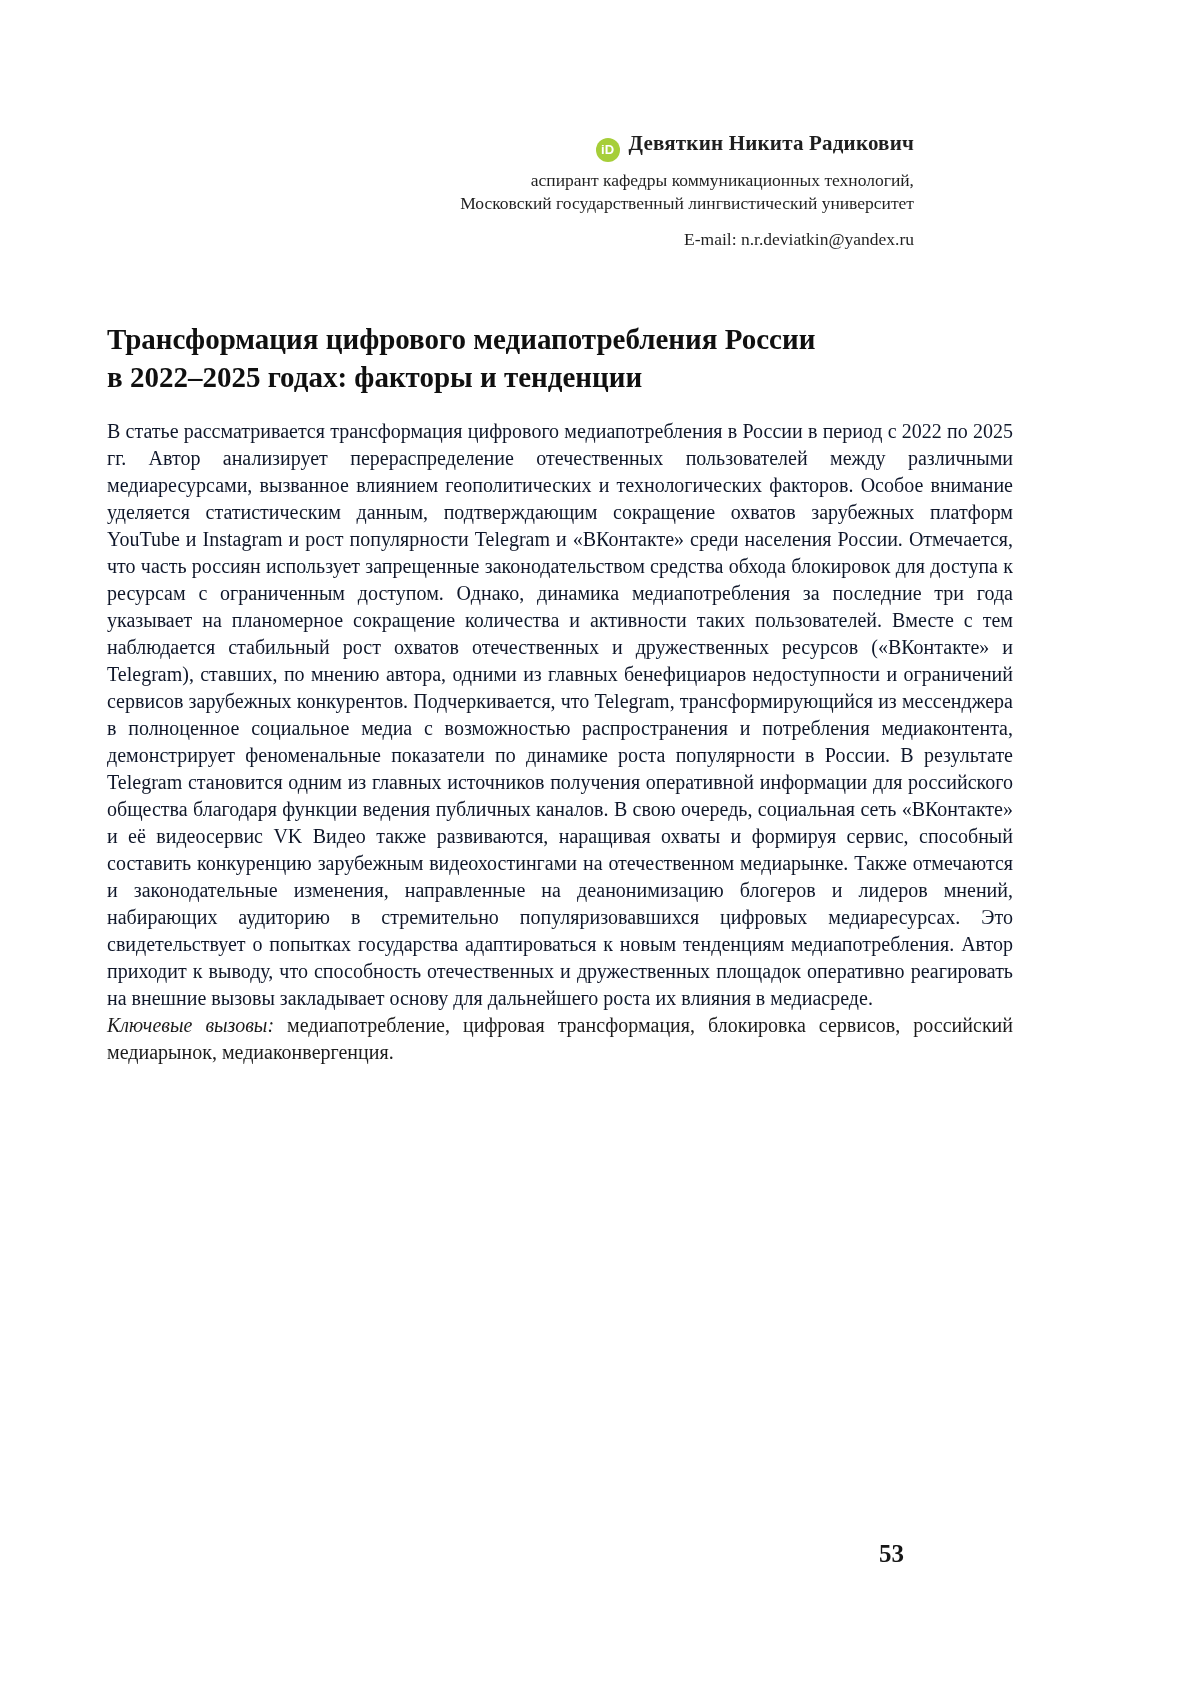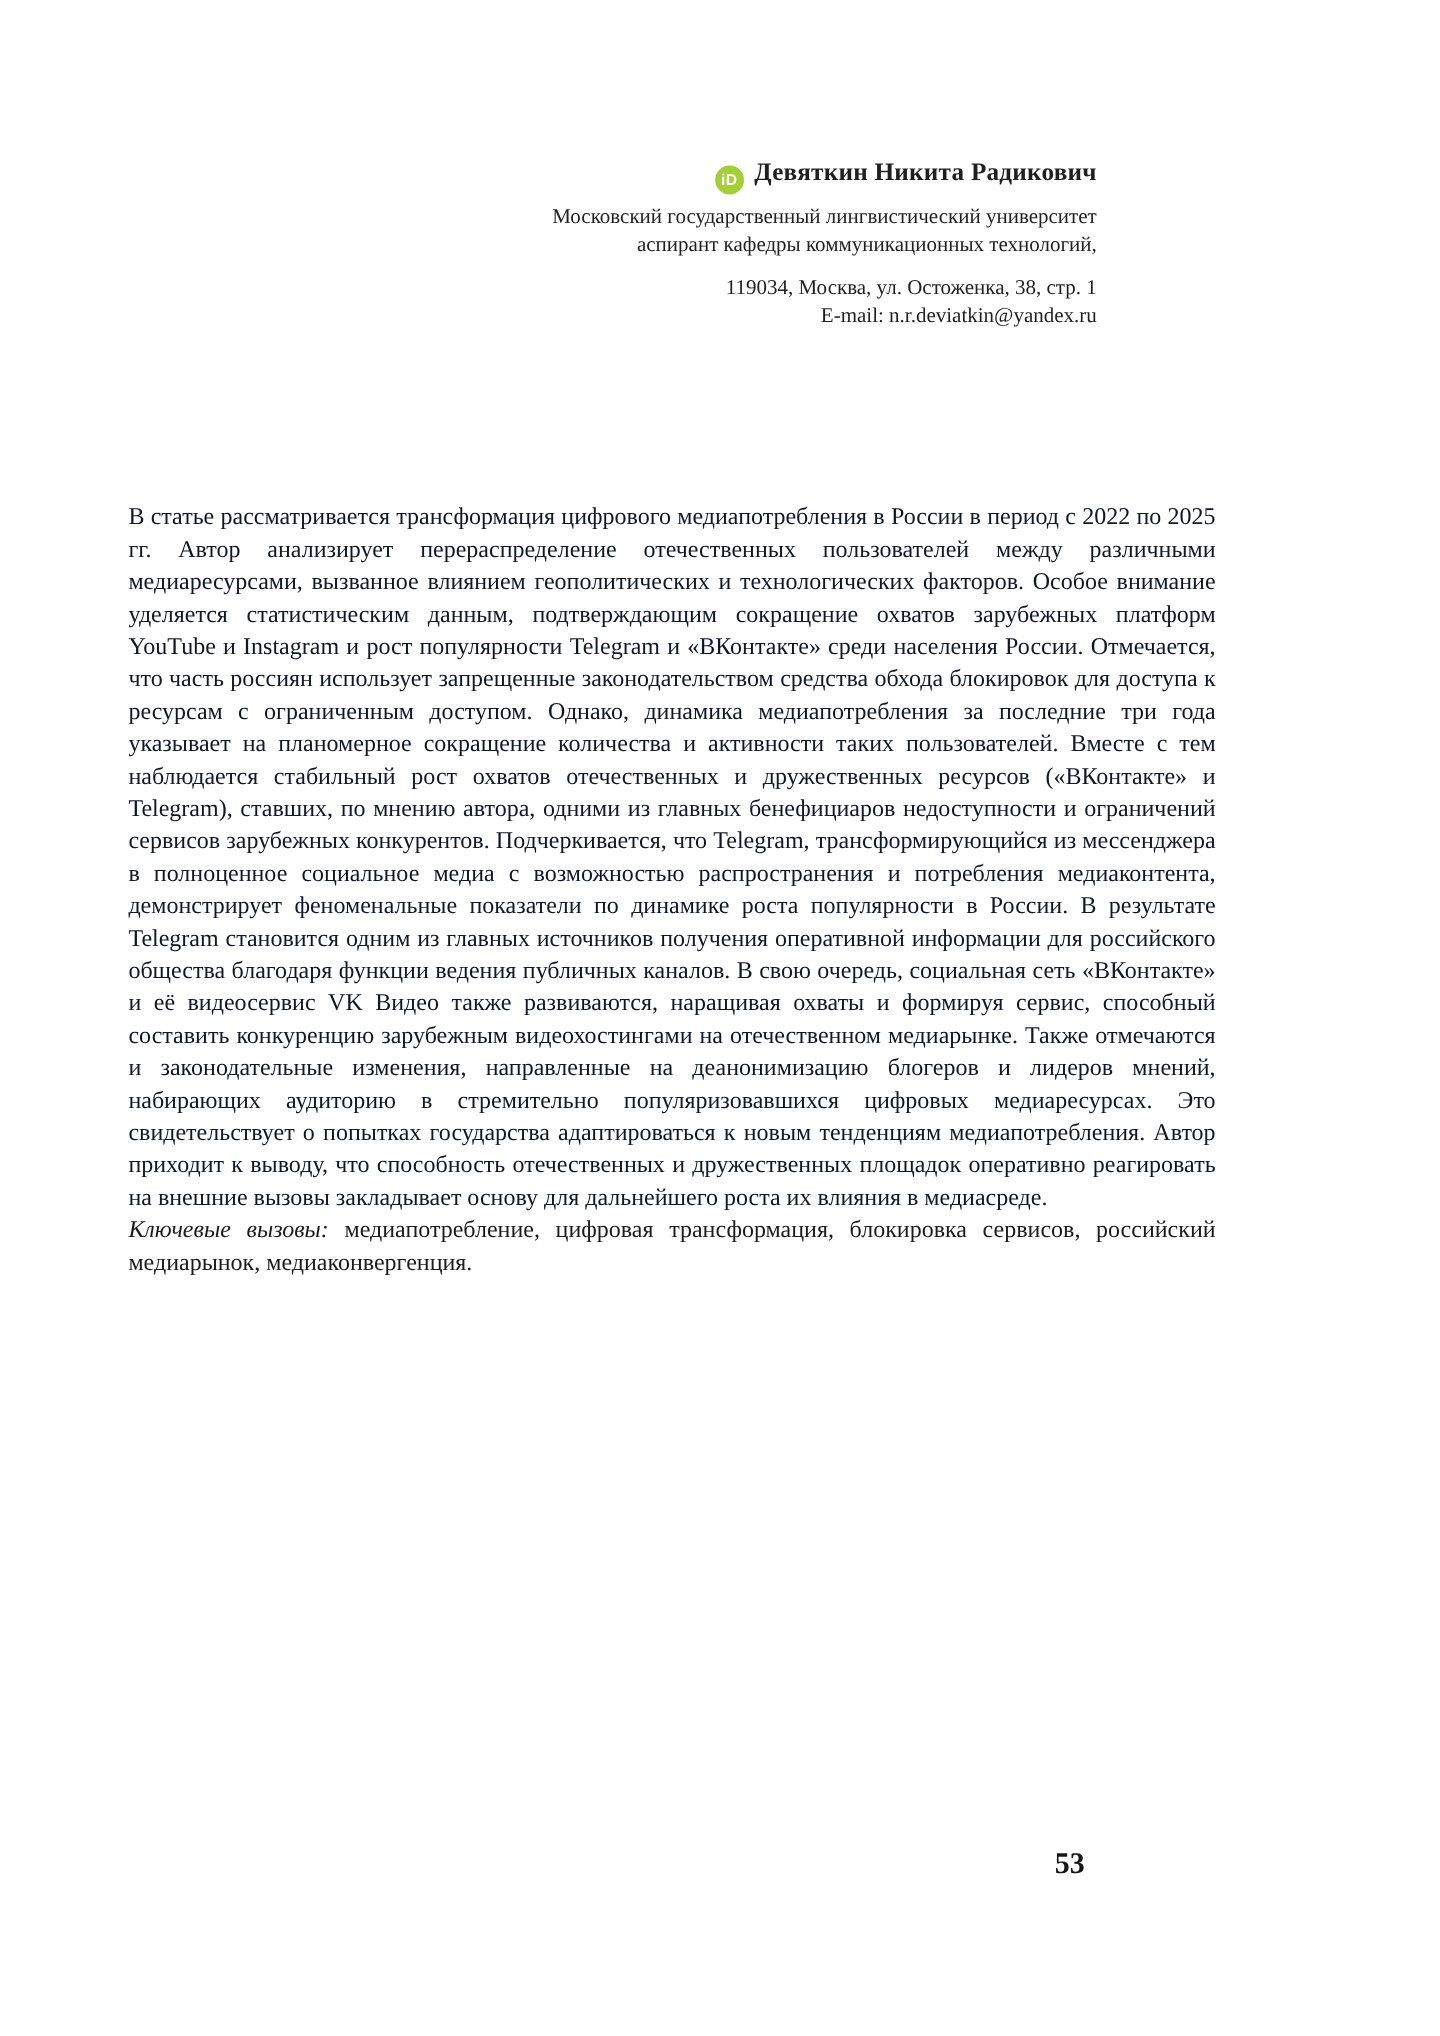--- a/index.html
+++ b/index.html
@@ -128,28 +128,31 @@
 <body>
 
 <div class="page">
 
   <div class="author-divider"></div>
 
   <header class="author-block">
     <div class="author-name-row">
       <span class="orcid-badge">iD</span><span>Девяткин Никита Радикович</span>
     </div>
+    <div class="affiliation-line">аспирант кафедры коммуникационных технологий,</div>
     <div class="affiliation-line">Московский государственный лингвистический университет</div>
-    <div class="affiliation-line">аспирант кафедры коммуникационных технологий,</div>
     <div class="address-block">
-      <div class="address-line">119034, Москва, ул. Остоженка, 38, стр. 1</div>
       <div class="address-line">E-mail: n.r.deviatkin@yandex.ru</div>
     </div>
   </header>
 
+  <h1 class="article-title">
+    <span>Трансформация цифрового медиапотребления России</span><br>
+    <span>в 2022–2025 годах: факторы и тенденции</span>
+  </h1>
 
   <p class="abstract">В статье рассматривается трансформация цифрового медиапотребления в России в период с 2022 по 2025 гг. Автор анализирует перераспределение отечественных пользователей между различными медиаресурсами, вызванное влиянием геополитических и технологических факторов. Особое внимание уделяется статистическим данным, подтверждающим сокращение охватов зарубежных платформ YouTube и Instagram и рост популярности Telegram и «ВКонтакте» среди населения России. Отмечается, что часть россиян использует запрещенные законодательством средства обхода блокировок для доступа к ресурсам с ограниченным доступом. Однако, динамика медиапотребления за последние три года указывает на планомерное сокращение количества и активности таких пользователей. Вместе с тем наблюдается стабильный рост охватов отечественных и дружественных ресурсов («ВКонтакте» и Telegram), ставших, по мнению автора, одними из главных бенефициаров недоступности и ограничений сервисов зарубежных конкурентов. Подчеркивается, что Telegram, трансформирующийся из мессенджера в полноценное социальное медиа с возможностью распространения и потребления медиаконтента, демонстрирует феноменальные показатели по динамике роста популярности в России. В результате Telegram становится одним из главных источников получения оперативной информации для российского общества благодаря функции ведения публичных каналов. В свою очередь, социальная сеть «ВКонтакте» и её видеосервис VK Видео также развиваются, наращивая охваты и формируя сервис, способный составить конкуренцию зарубежным видеохостингами на отечественном медиарынке. Также отмечаются и законодательные изменения, направленные на деанонимизацию блогеров и лидеров мнений, набирающих аудиторию в стремительно популяризовавшихся цифровых медиаресурсах. Это свидетельствует о попытках государства адаптироваться к новым тенденциям медиапотребления. Автор приходит к выводу, что способность отечественных и дружественных площадок оперативно реагировать на внешние вызовы закладывает основу для дальнейшего роста их влияния в медиасреде.</p>
 
   <p class="keywords">
     <span class="kw-label">Ключевые вызовы:</span>
     <span>медиапотребление, цифровая трансформация, блокировка сервисов, российский медиарынок, медиаконвергенция.</span>
   </p>
 
 
   <div class="page-number">53</div>

